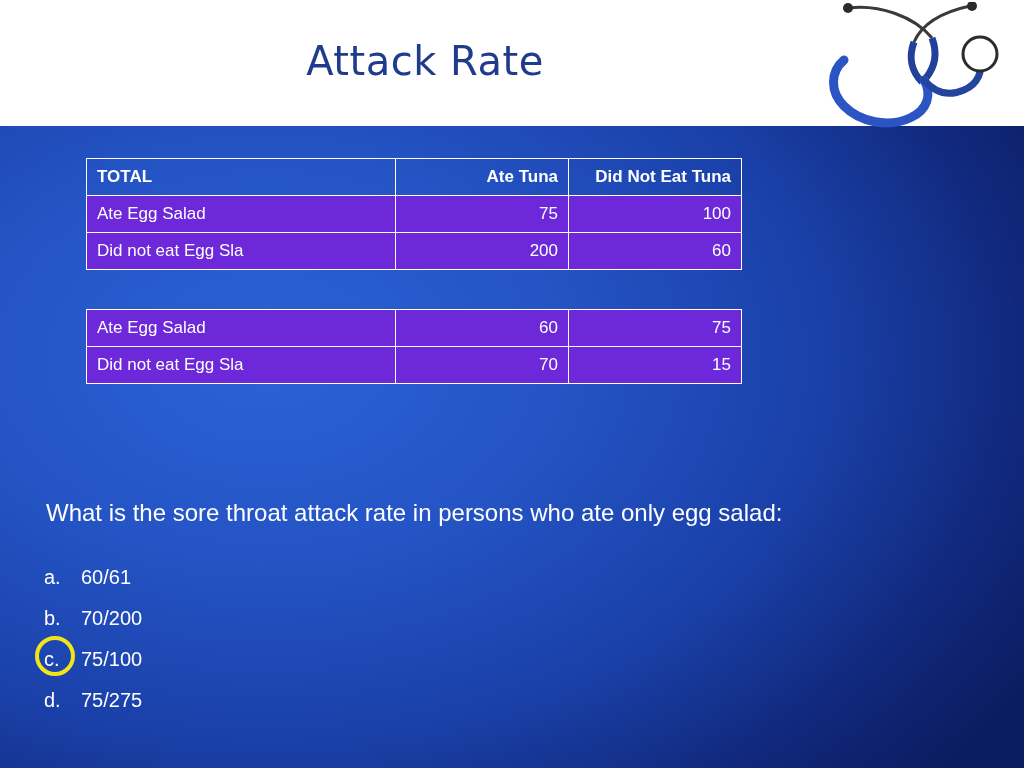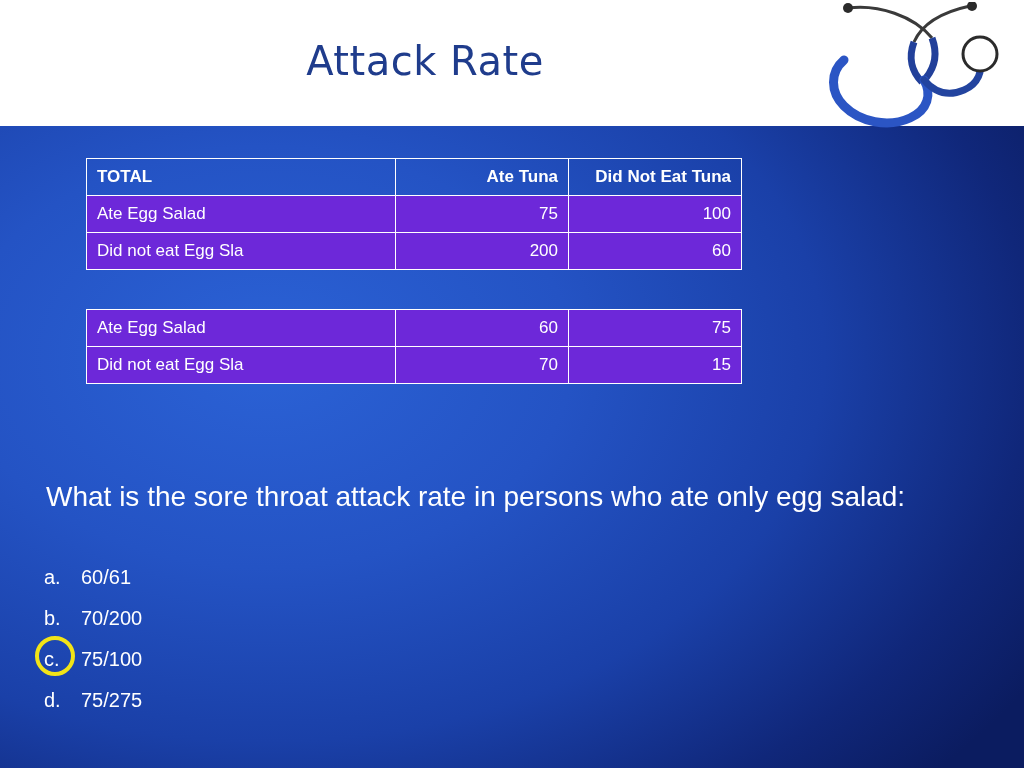--- a/index.html
+++ b/index.html
@@ -89,23 +89,23 @@
   }
   .tbl .hdr td {
     background: transparent;
   }
   #table1 { left: 86px; top: 158px; }
   #table2 { left: 86px; top: 309px; }
 
   .question {
     position: absolute;
     left: 46px;
-    top: 481px;
+    top: 499px;
     color: #ffffff;
-    font-size: 28px;
+    font-size: 24px;
     font-family: "Liberation Sans", sans-serif;
     white-space: nowrap;
   }
   .choices {
     position: absolute;
     left: 44px;
     top: 562px;
     width: 400px;
   }
   .choice {

